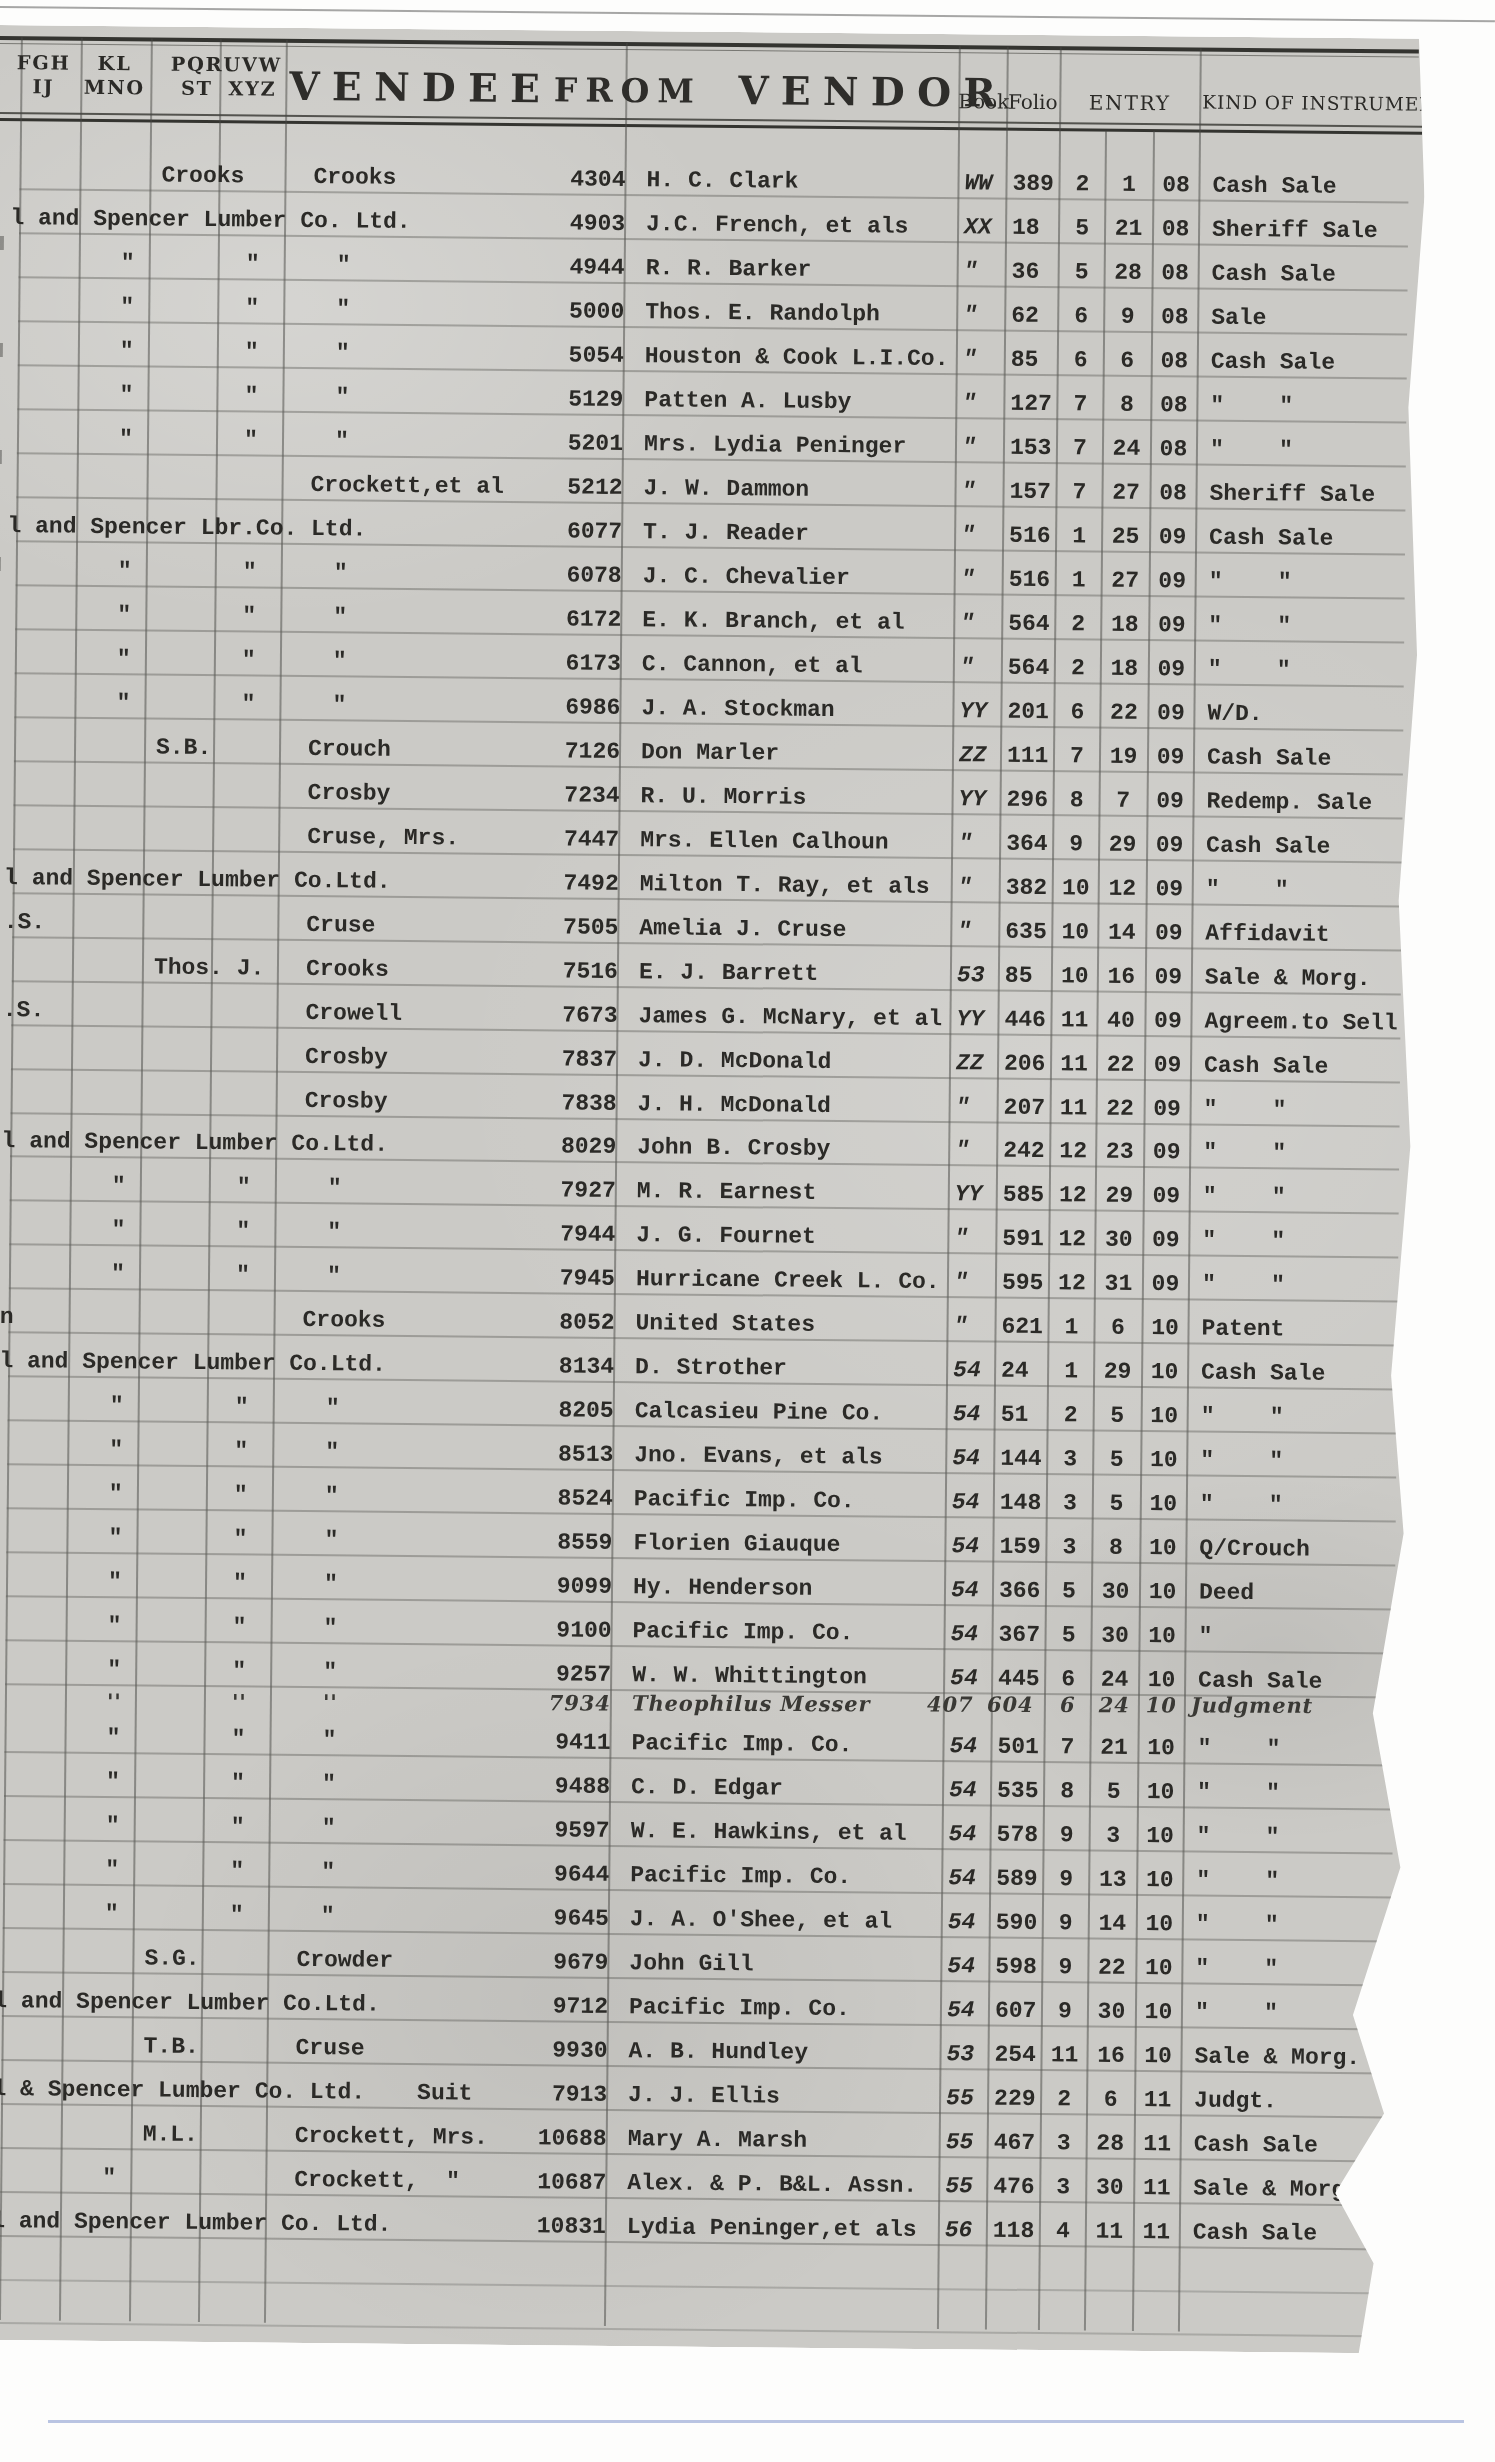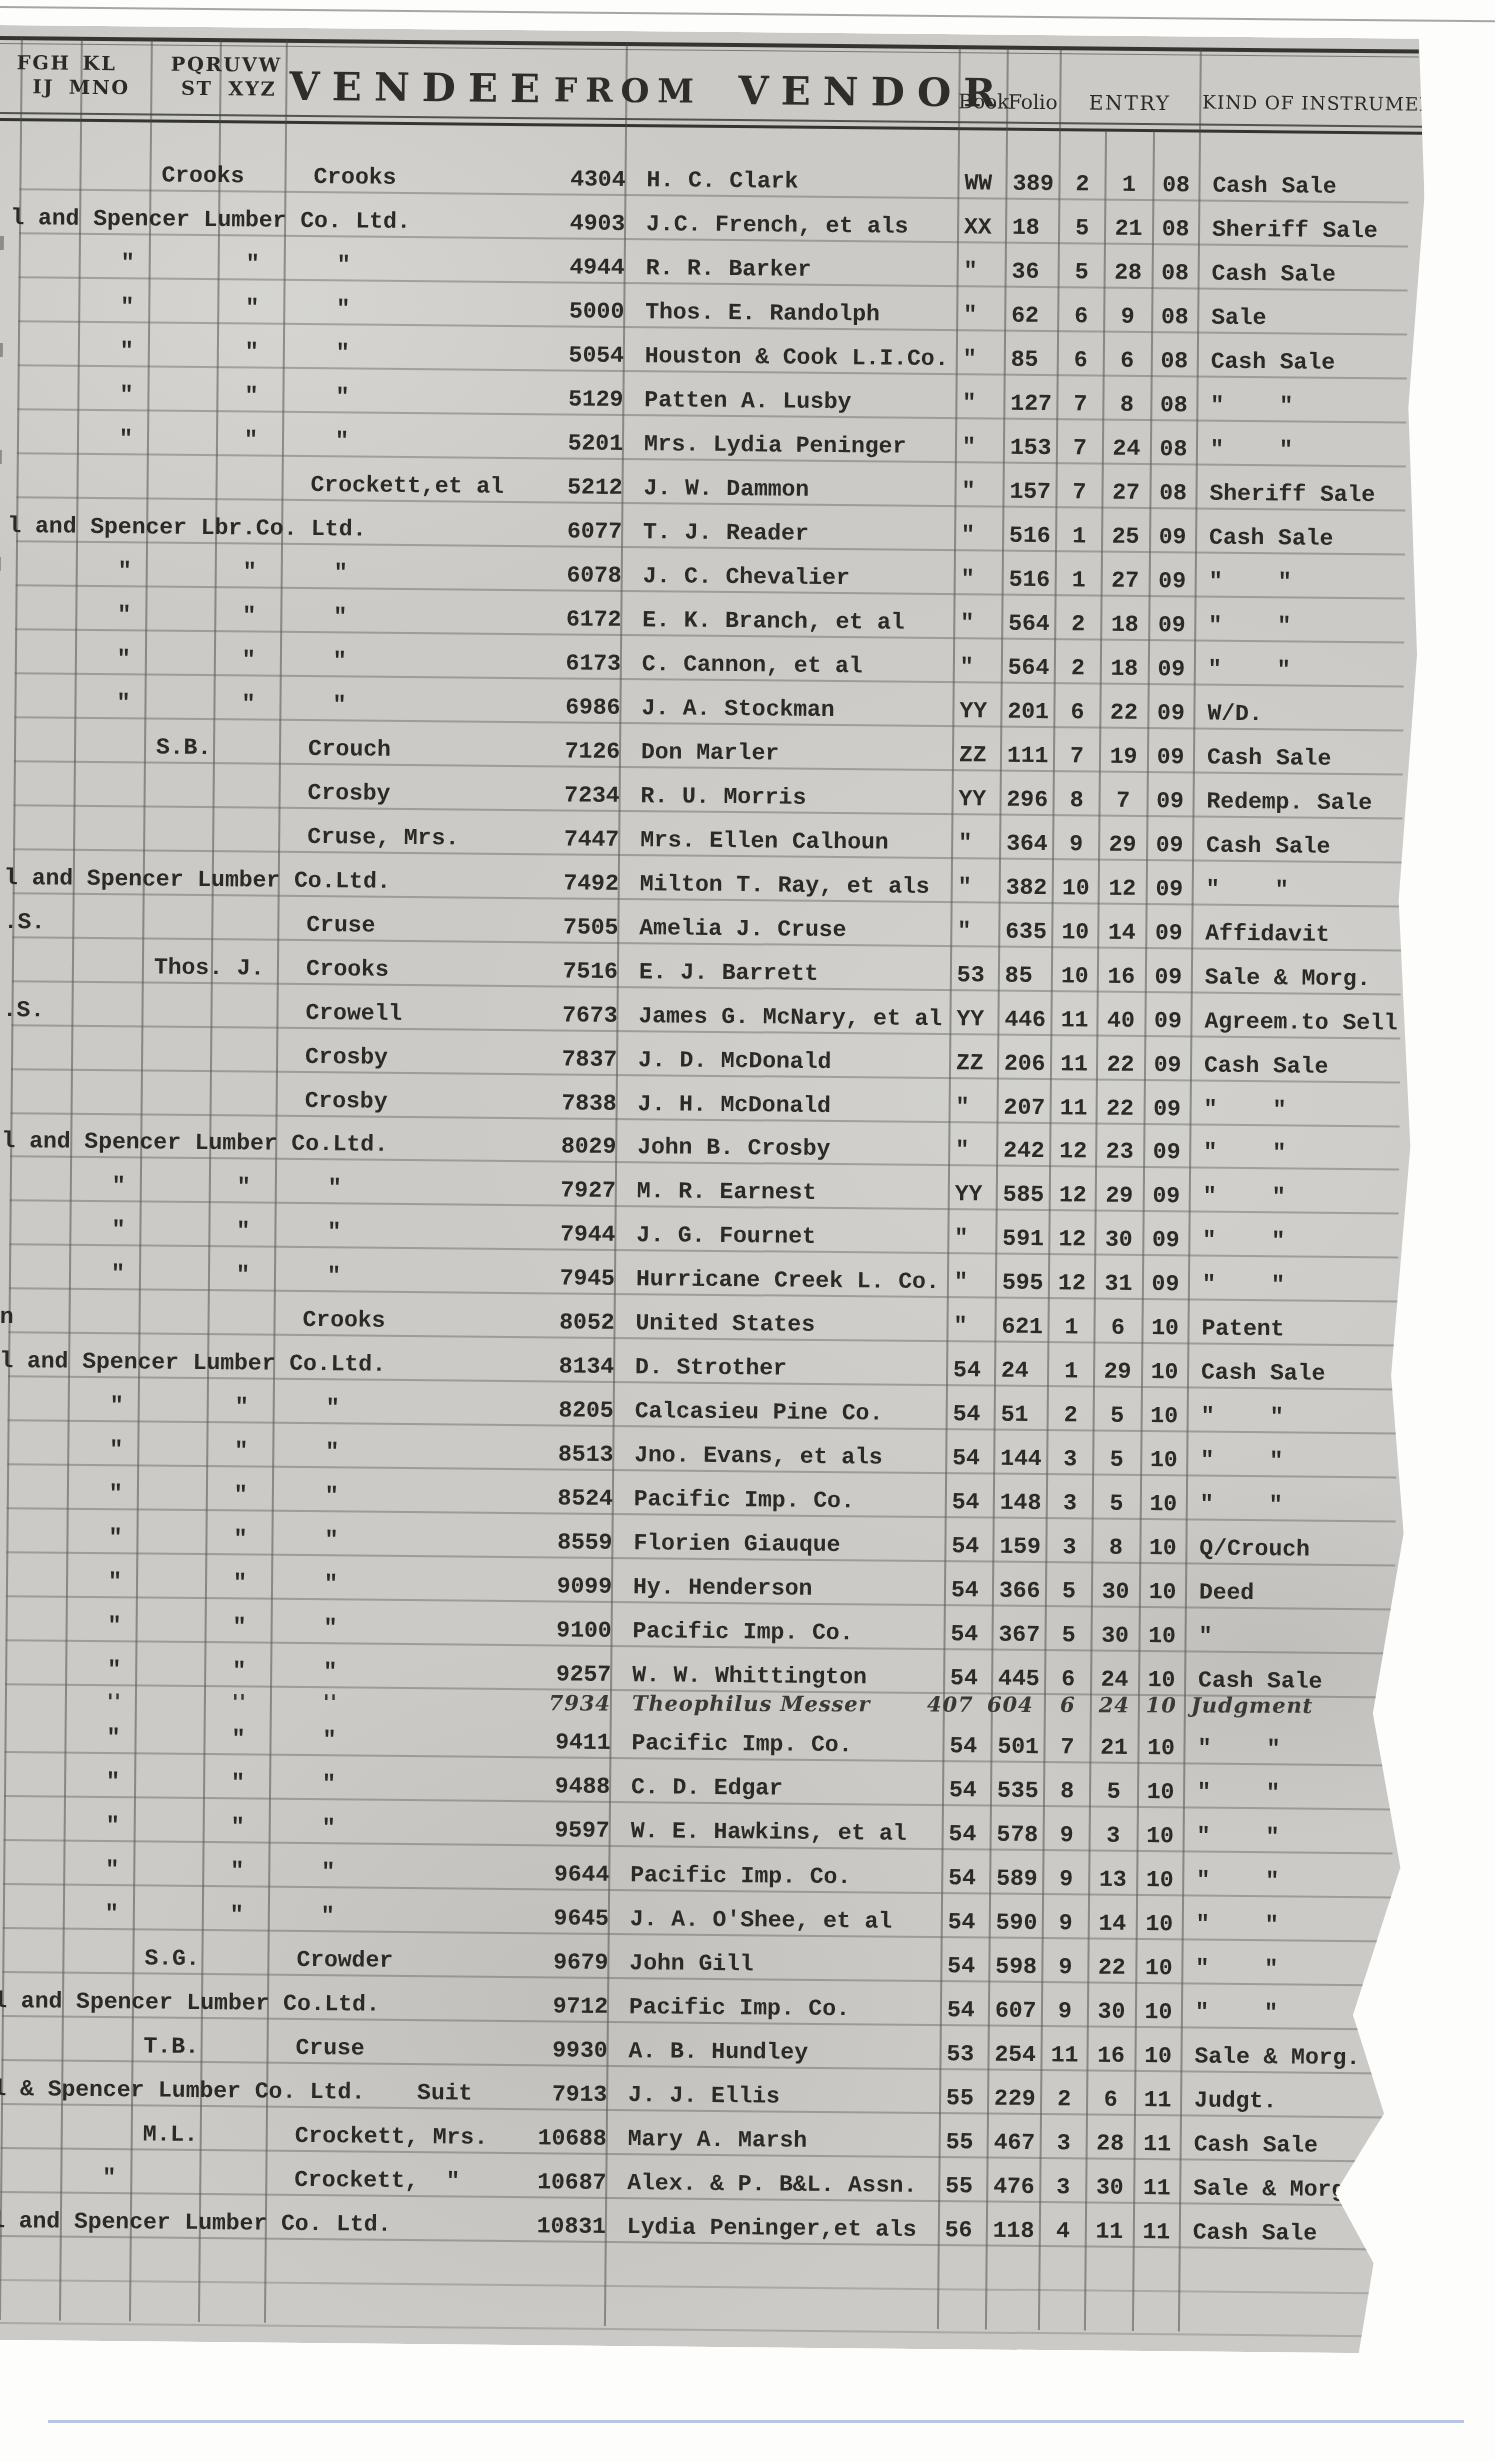--- a/index.html
+++ b/index.html
@@ -56,21 +56,21 @@
          background:rgba(92,92,88,.42);}
   .c-lead{left:12.3px;}
   .c-ini{left:163px;}
   .c-sur{left:315px;}
   .c-suit{left:437px;}
   .c-d1{left:123px;}
   .c-d2{left:248px;}
   .c-d3{left:339px;}
   .c-num{left:477px;width:150px;text-align:right;}
   .c-vendor{left:648px;}
-  .c-book{left:966px;}
+  .c-book{left:966px;font-style:italic;}
   .c-folio{left:1014px;}
   .c-e1{left:1061px;width:46px;text-align:center;}
   .c-e2{left:1107px;width:47px;text-align:center;}
   .c-e3{left:1154px;width:47px;text-align:center;}
   .c-kind{left:1214px;}
   
   .row.hand{color:var(--hand);font-family:"DejaVu Serif","Liberation Serif",serif;
             font-style:italic;font-weight:bold;font-size:21px;transform:rotate(-.35deg);}
   .row.hand .cell{bottom:1.8px;letter-spacing:0.9px;}
   .row.hand .c-book{left:943px;}
@@ -98,21 +98,21 @@
     <div class="v" style="left:286px"></div>
     <div class="v" style="left:626px"></div>
     <div class="v" style="left:959px"></div>
     <div class="v" style="left:1007px"></div>
     <div class="v" style="left:1060px"></div>
     <div class="v sub" style="left:1106px"></div>
     <div class="v sub" style="left:1154px"></div>
     <div class="v" style="left:1200px"></div>
 
     <div class="hletters" style="left:7px;width:74px"><span>FGH</span><br><span>IJ</span></div>
-    <div class="hletters" style="left:65px;width:70px"><span>KL</span><br><span>MNO</span></div>
+    <div class="hletters" style="left:80px;width:70px"><span>KL</span><br><span>MNO</span></div>
     <div class="hletters" style="left:163px;width:69px"><span>PQR</span><br><span>ST</span></div>
     <div class="hletters" style="left:220px;width:66px"><span>UVW</span><br><span>XYZ</span></div>
 
     <div class="hbig" style="left:290px;width:229px">VENDEE</div>
     <div class="hbig hfrom" style="left:536px;width:185px">FROM</div>
     <div class="hbig" style="left:739px;width:237px">VENDOR</div>
 
     <div class="hsmall" style="left:959px;width:48px">Book</div>
     <div class="hsmall" style="left:1007px;width:53px">Folio</div>
     <div class="hsmall" style="left:1060px;width:141px;letter-spacing:1.8px">ENTRY</div>

